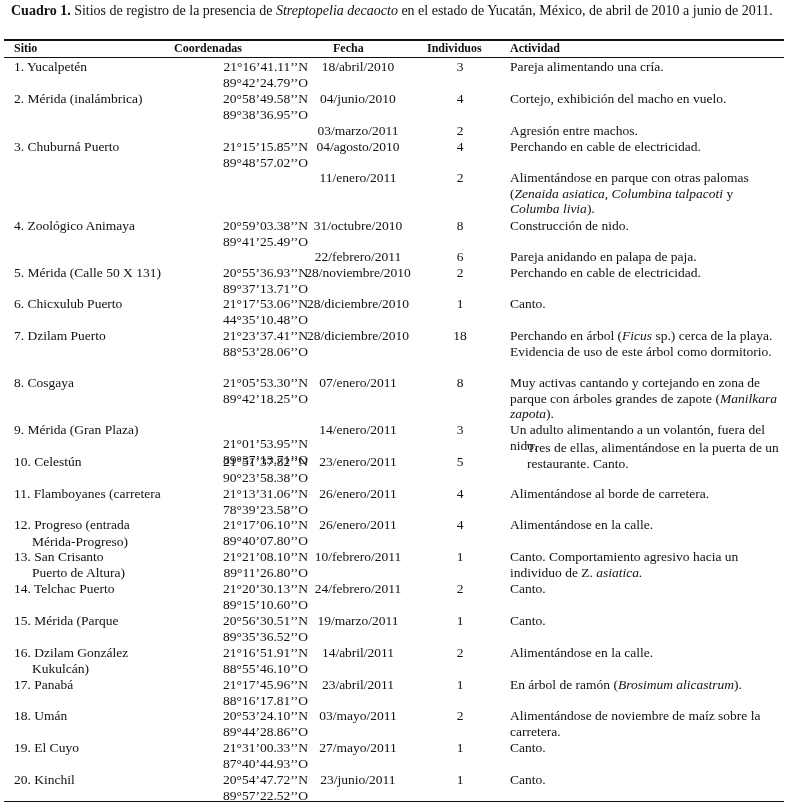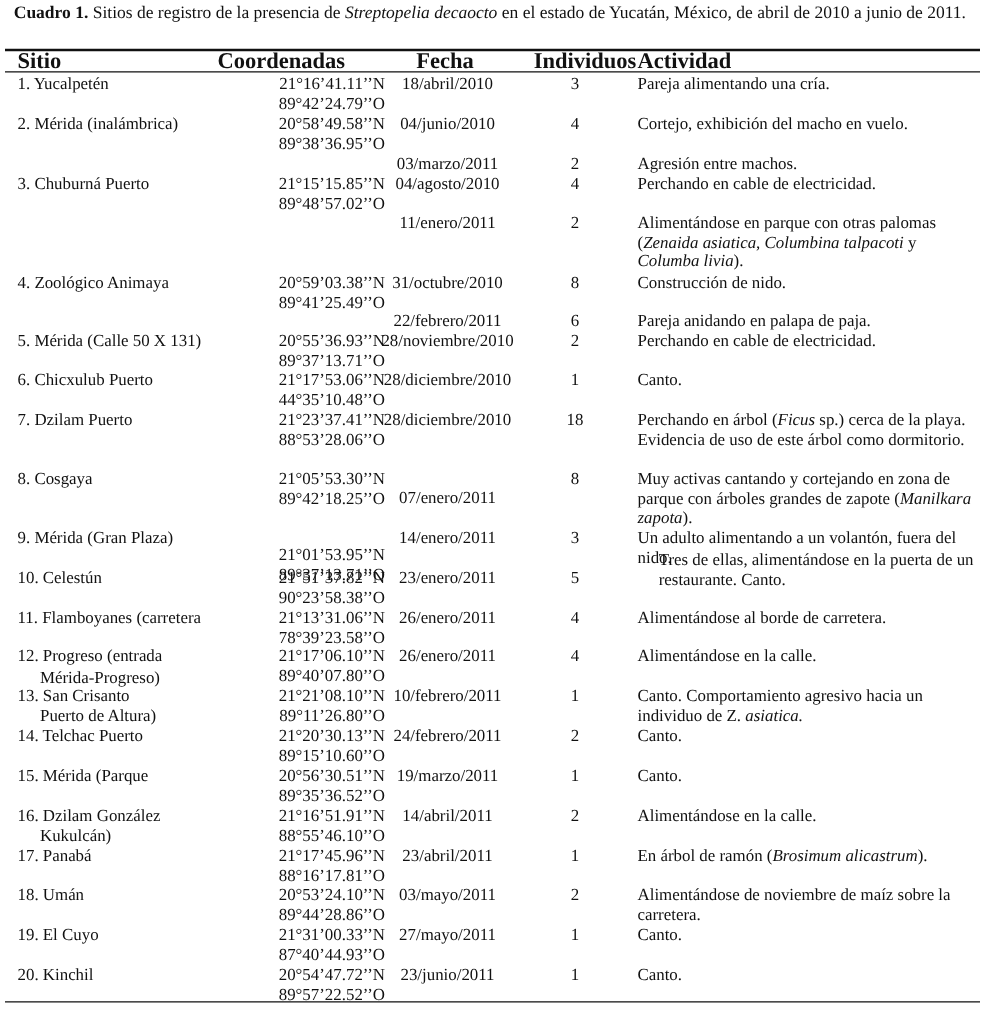--- a/index.html
+++ b/index.html
@@ -1,21 +1,21 @@
 <!DOCTYPE html>
 <html><head>
 <meta charset="utf-8">
 <style>
   html, body { margin:0; padding:0; background:#ffffff; }
   body { width:789px; height:809px; position:relative; overflow:hidden;
          font-family:"Liberation Serif", "DejaVu Serif", serif; color:#111; }
   .caption { position:absolute; left:11px; top:3px; width:770px; font-size:14px; line-height:16px; }
   .caption b { font-weight:bold; }
   .rule { position:absolute; left:4px; width:780px; background:#111; }
-  .hdr { position:absolute; top:41px; font-size:18px; font-weight:bold; line-height:15px; }
+  .hdr { position:absolute; top:41px; font-size:12px; font-weight:bold; line-height:15px; }
   .cell { position:absolute; font-size:13.5px; line-height:15.5px; white-space:nowrap; }
   .site { left:14px; }
   .site .cont { padding-left:18px; display:block;margin-top:32px; }
   .coord { left:194px; width:114px; text-align:right; }
   .date { left:296px; width:124px; text-align:center; }
   .ind { left:425px; width:70px; text-align:center; }
   .act { left:510px; width:275px; white-space:normal; }
   i { font-style:italic; }
 </style>
 </head>
@@ -112,21 +112,21 @@
       <div>88°53’28.06’’O</div>
     </div>
     <div class="cell date" style="top: 328px;">28/diciembre/2010</div>
     <div class="cell ind" style="top: 328px;">18</div>
     <div class="cell act" style="top: 328px;">Perchando en árbol (<i>Ficus</i> sp.) cerca de la playa. Evidencia de uso de este árbol como dormitorio.</div>
     <div class="cell site" style="top: 375px;"><span>8. Cosgaya</span></div>
     <div class="cell coord" style="top: 375px;">
       <div>21°05’53.30’’N</div>
       <div>89°42’18.25’’O</div>
     </div>
-    <div class="cell date" style="top: 375px; margin-top: 15px;">07/enero/2011</div>
+    <div class="cell date" style="top: 375px;">07/enero/2011</div>
     <div class="cell ind" style="top: 375px;">8</div>
     <div class="cell act" style="top: 375px;">Muy activas cantando y cortejando en zona de parque con árboles grandes de zapote (<i>Manilkara zapota</i>).</div>
     <div class="cell site" style="top: 422px;"><span>9. Mérida (Gran Plaza)</span></div>
     <div class="cell coord" style="top: 436px;">
       <div>21°01’53.95’’N</div>
       <div>89°37’13.71’’O</div>
     </div>
     <div class="cell date" style="top: 422px;">14/enero/2011</div>
     <div class="cell ind" style="top: 422px;">3</div>
     <div class="cell act" style="top: 422px;">Un adulto alimentando a un volantón, fuera del nido.</div>

